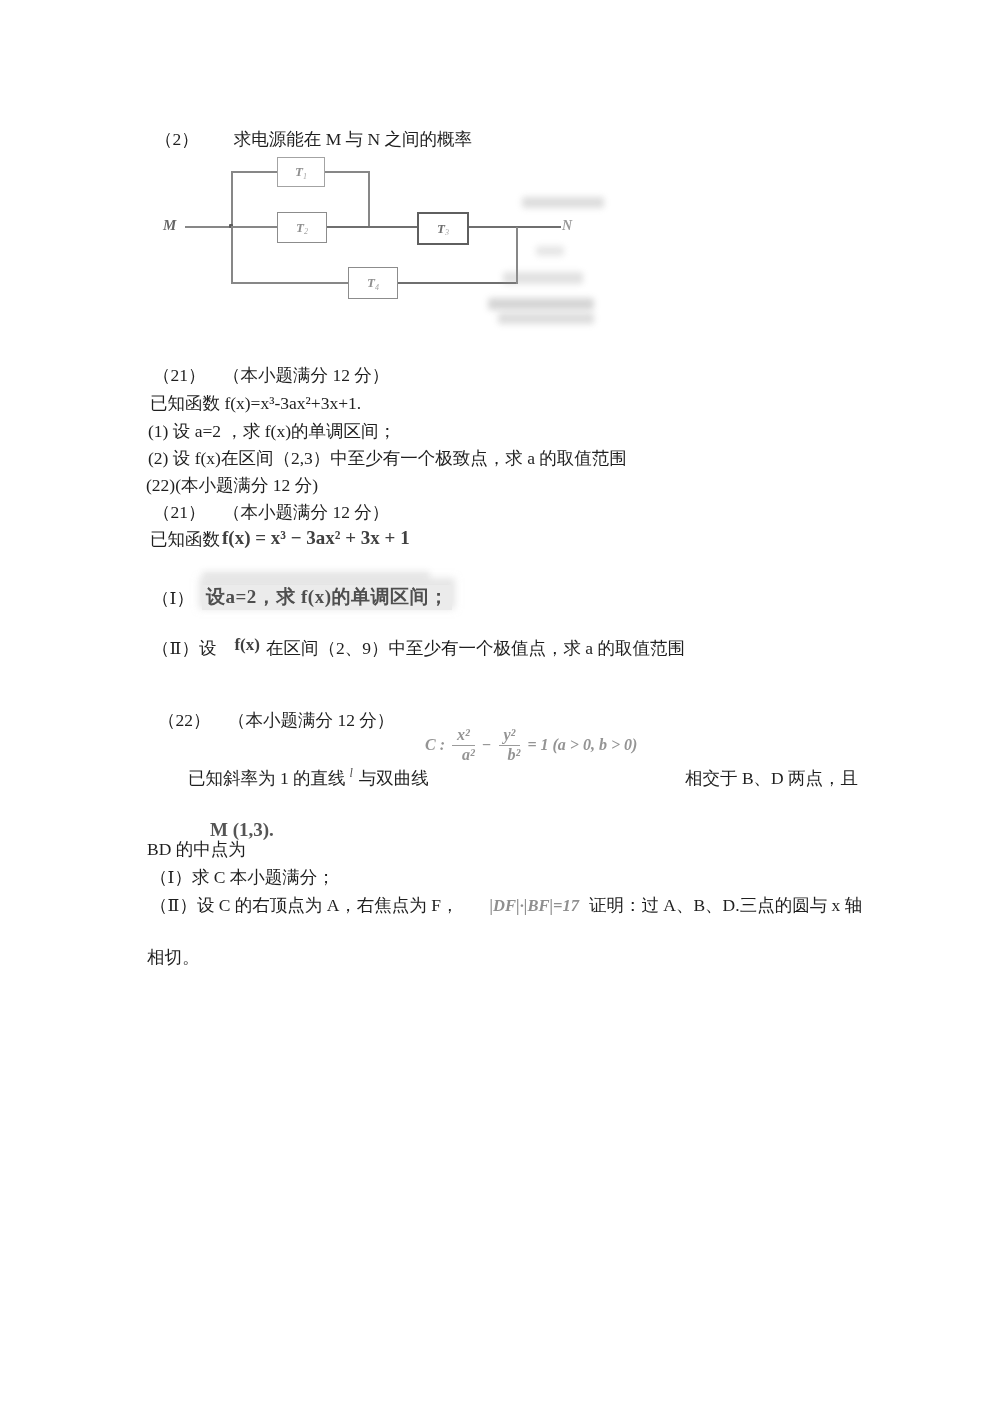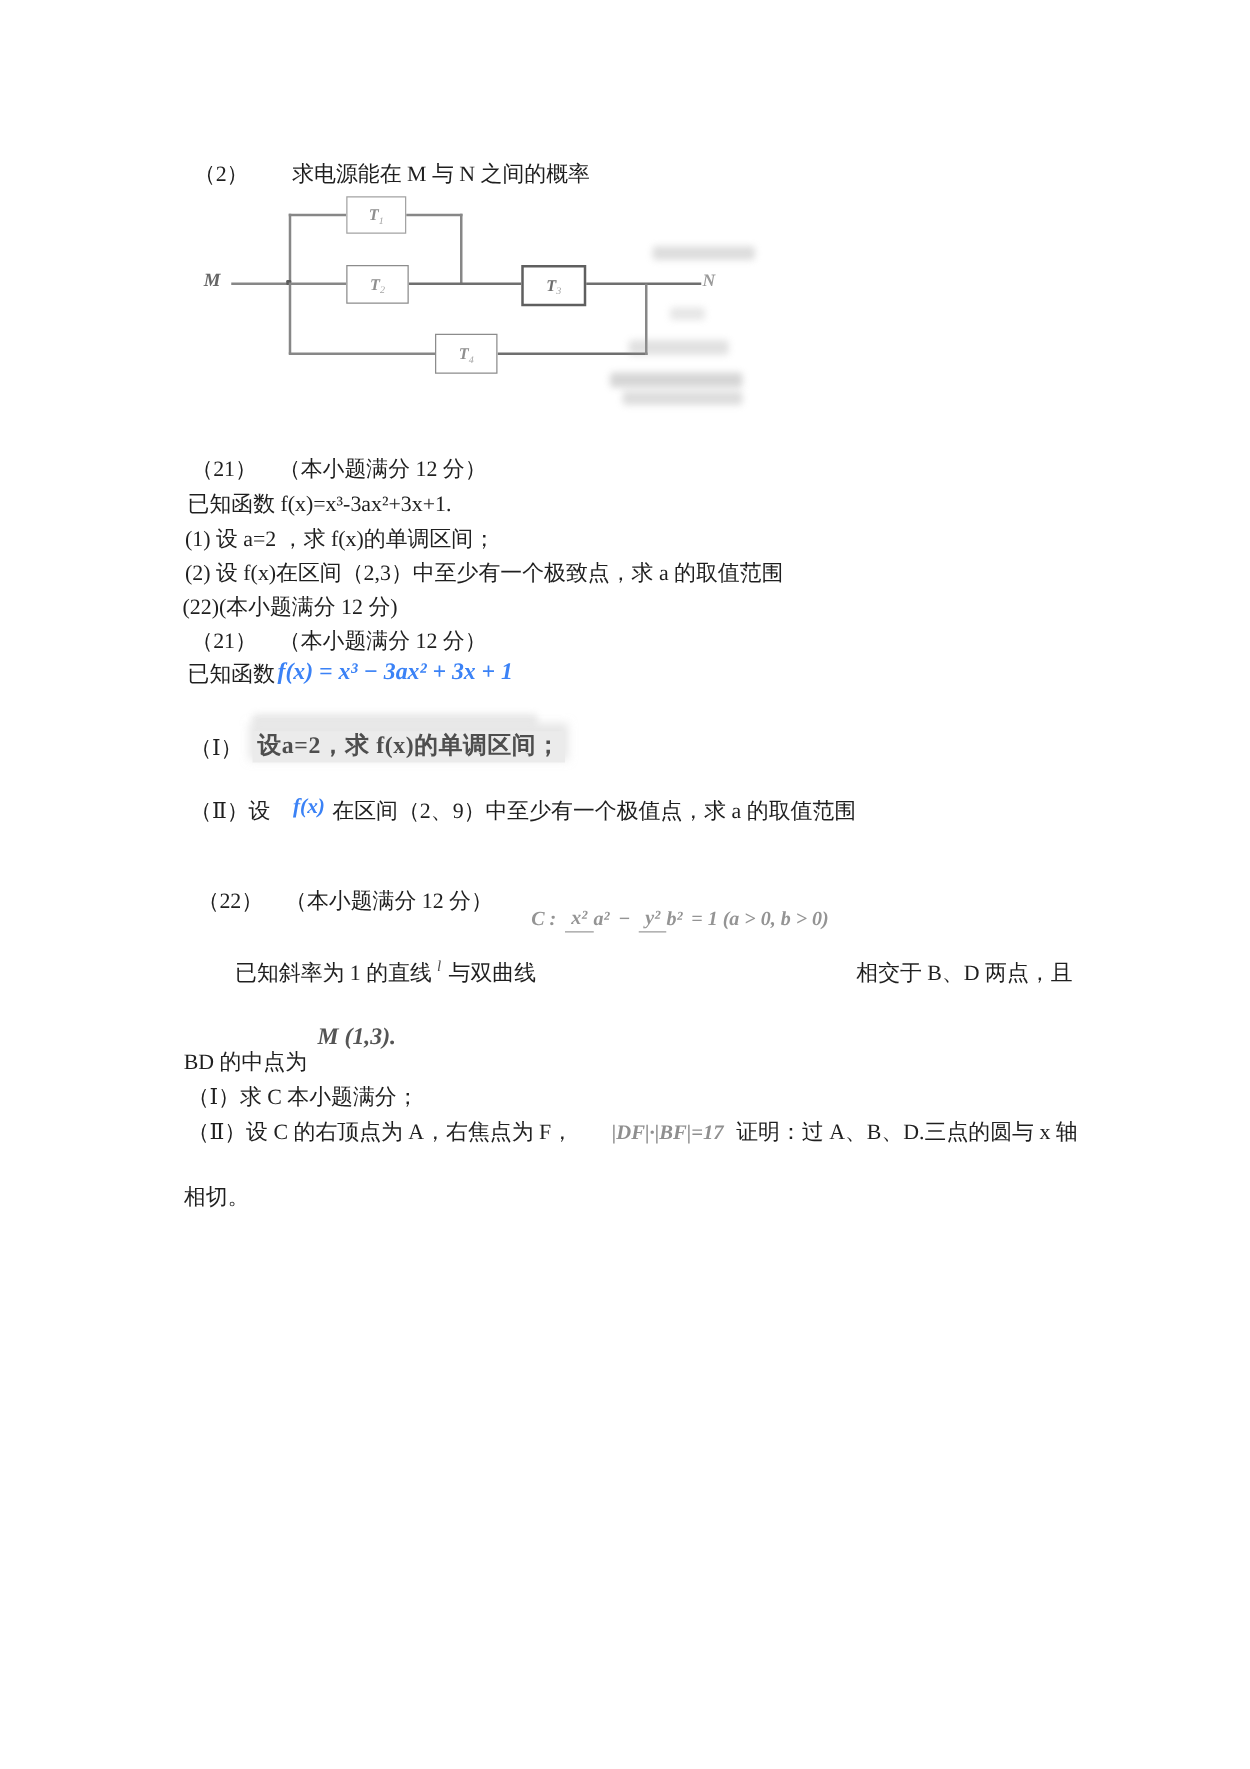--- a/index.html
+++ b/index.html
@@ -1,20 +1,20 @@
 <!DOCTYPE html>
 <html><head>
 <meta charset="utf-8">
 <style>
   html,body{margin:0;padding:0;background:#fff;}
   .page{position:relative;width:1000px;height:1415px;background:#ffffff;overflow:hidden;
         font-family:"Liberation Serif","DejaVu Serif",serif;color:#1f1f1f;}
   .t{position:absolute;font-size:17.5px;white-space:nowrap;line-height:1.3;}
   .row{position:absolute;display:flex;align-items:flex-end;white-space:nowrap;font-size:17.5px;line-height:1.3;}
-  .grayf{color:#3b82f6;font-style:italic;font-weight:600;}
+  .grayf{color:#404040;font-weight:600;}
   .scanbold{color:#4e4e4e;font-weight:700;font-size:19px;letter-spacing:.5px;
             background:#ebebeb;box-shadow:0 -4px 7px 3px rgba(210,210,210,.55);padding:0 4px;}
   .raise{position:relative;top:-4px;}
   .supvar{font-size:12px;font-style:italic;color:#4c4c4c;position:relative;top:-8px;margin:0 6px 0 4px;}
   
   .wire{position:absolute;background:#878787;}
   .wire.h{height:1.7px;} .wire.v{width:1.7px;}
   .wire.thick{height:2.2px;background:#6f6f6f;}
   .junction{position:absolute;width:4px;height:4px;background:#5c5c5c;border-radius:1px;}
   .cbox{position:absolute;background:#fff;display:flex;align-items:center;justify-content:center;
@@ -23,24 +23,24 @@
   .cbox.mid{border:1.5px solid #8c8c8c;}
   .cbox.dark{border:2.2px solid #5f5f5f;color:#6e6e6e;}
   .cbase{font-size:13px;font-weight:600;}
   .csub{font-size:8px;position:relative;top:4px;color:#a5a5a5;}
   .clabel{position:absolute;font-style:italic;font-weight:700;font-size:15px;color:#666;}
   .clabel.faint{color:#9a9a9a;font-size:14px;}
   .smudge{position:absolute;background:#9d9d9d;filter:blur(3px);border-radius:3px;}
   
   .eq{position:absolute;display:flex;align-items:center;gap:7px;color:#949494;
       font-style:italic;font-weight:600;font-size:16px;}
-  .frac{display:inline-flex;flex-direction:row;align-items:flex-start;line-height:1.05;}
+  .frac{display:inline-flex;flex-direction:column;align-items:flex-end;line-height:1.05;}
   .frac .num{display:block;padding:0 5px 1px 5px;border-bottom:1.6px solid #9b9b9b;}
   .frac .den{display:block;padding-top:1px;}
-  .mform{color:#555;font-style:italic;font-weight:700;font-size:19px;margin-left:44px;}
+  .mform{color:#555;font-weight:700;font-size:19px;}
   .dfform{color:#8f8f8f;font-style:italic;font-weight:700;font-size:16.5px;margin:0 10px 0 31px;}
 </style>
 </head>
 <body>
 
 <div class="page">
 
   <div class="t" style="left:155px;top:128px">（2）　　求电源能在 M 与 N 之间的概率</div>
 
   <div>

